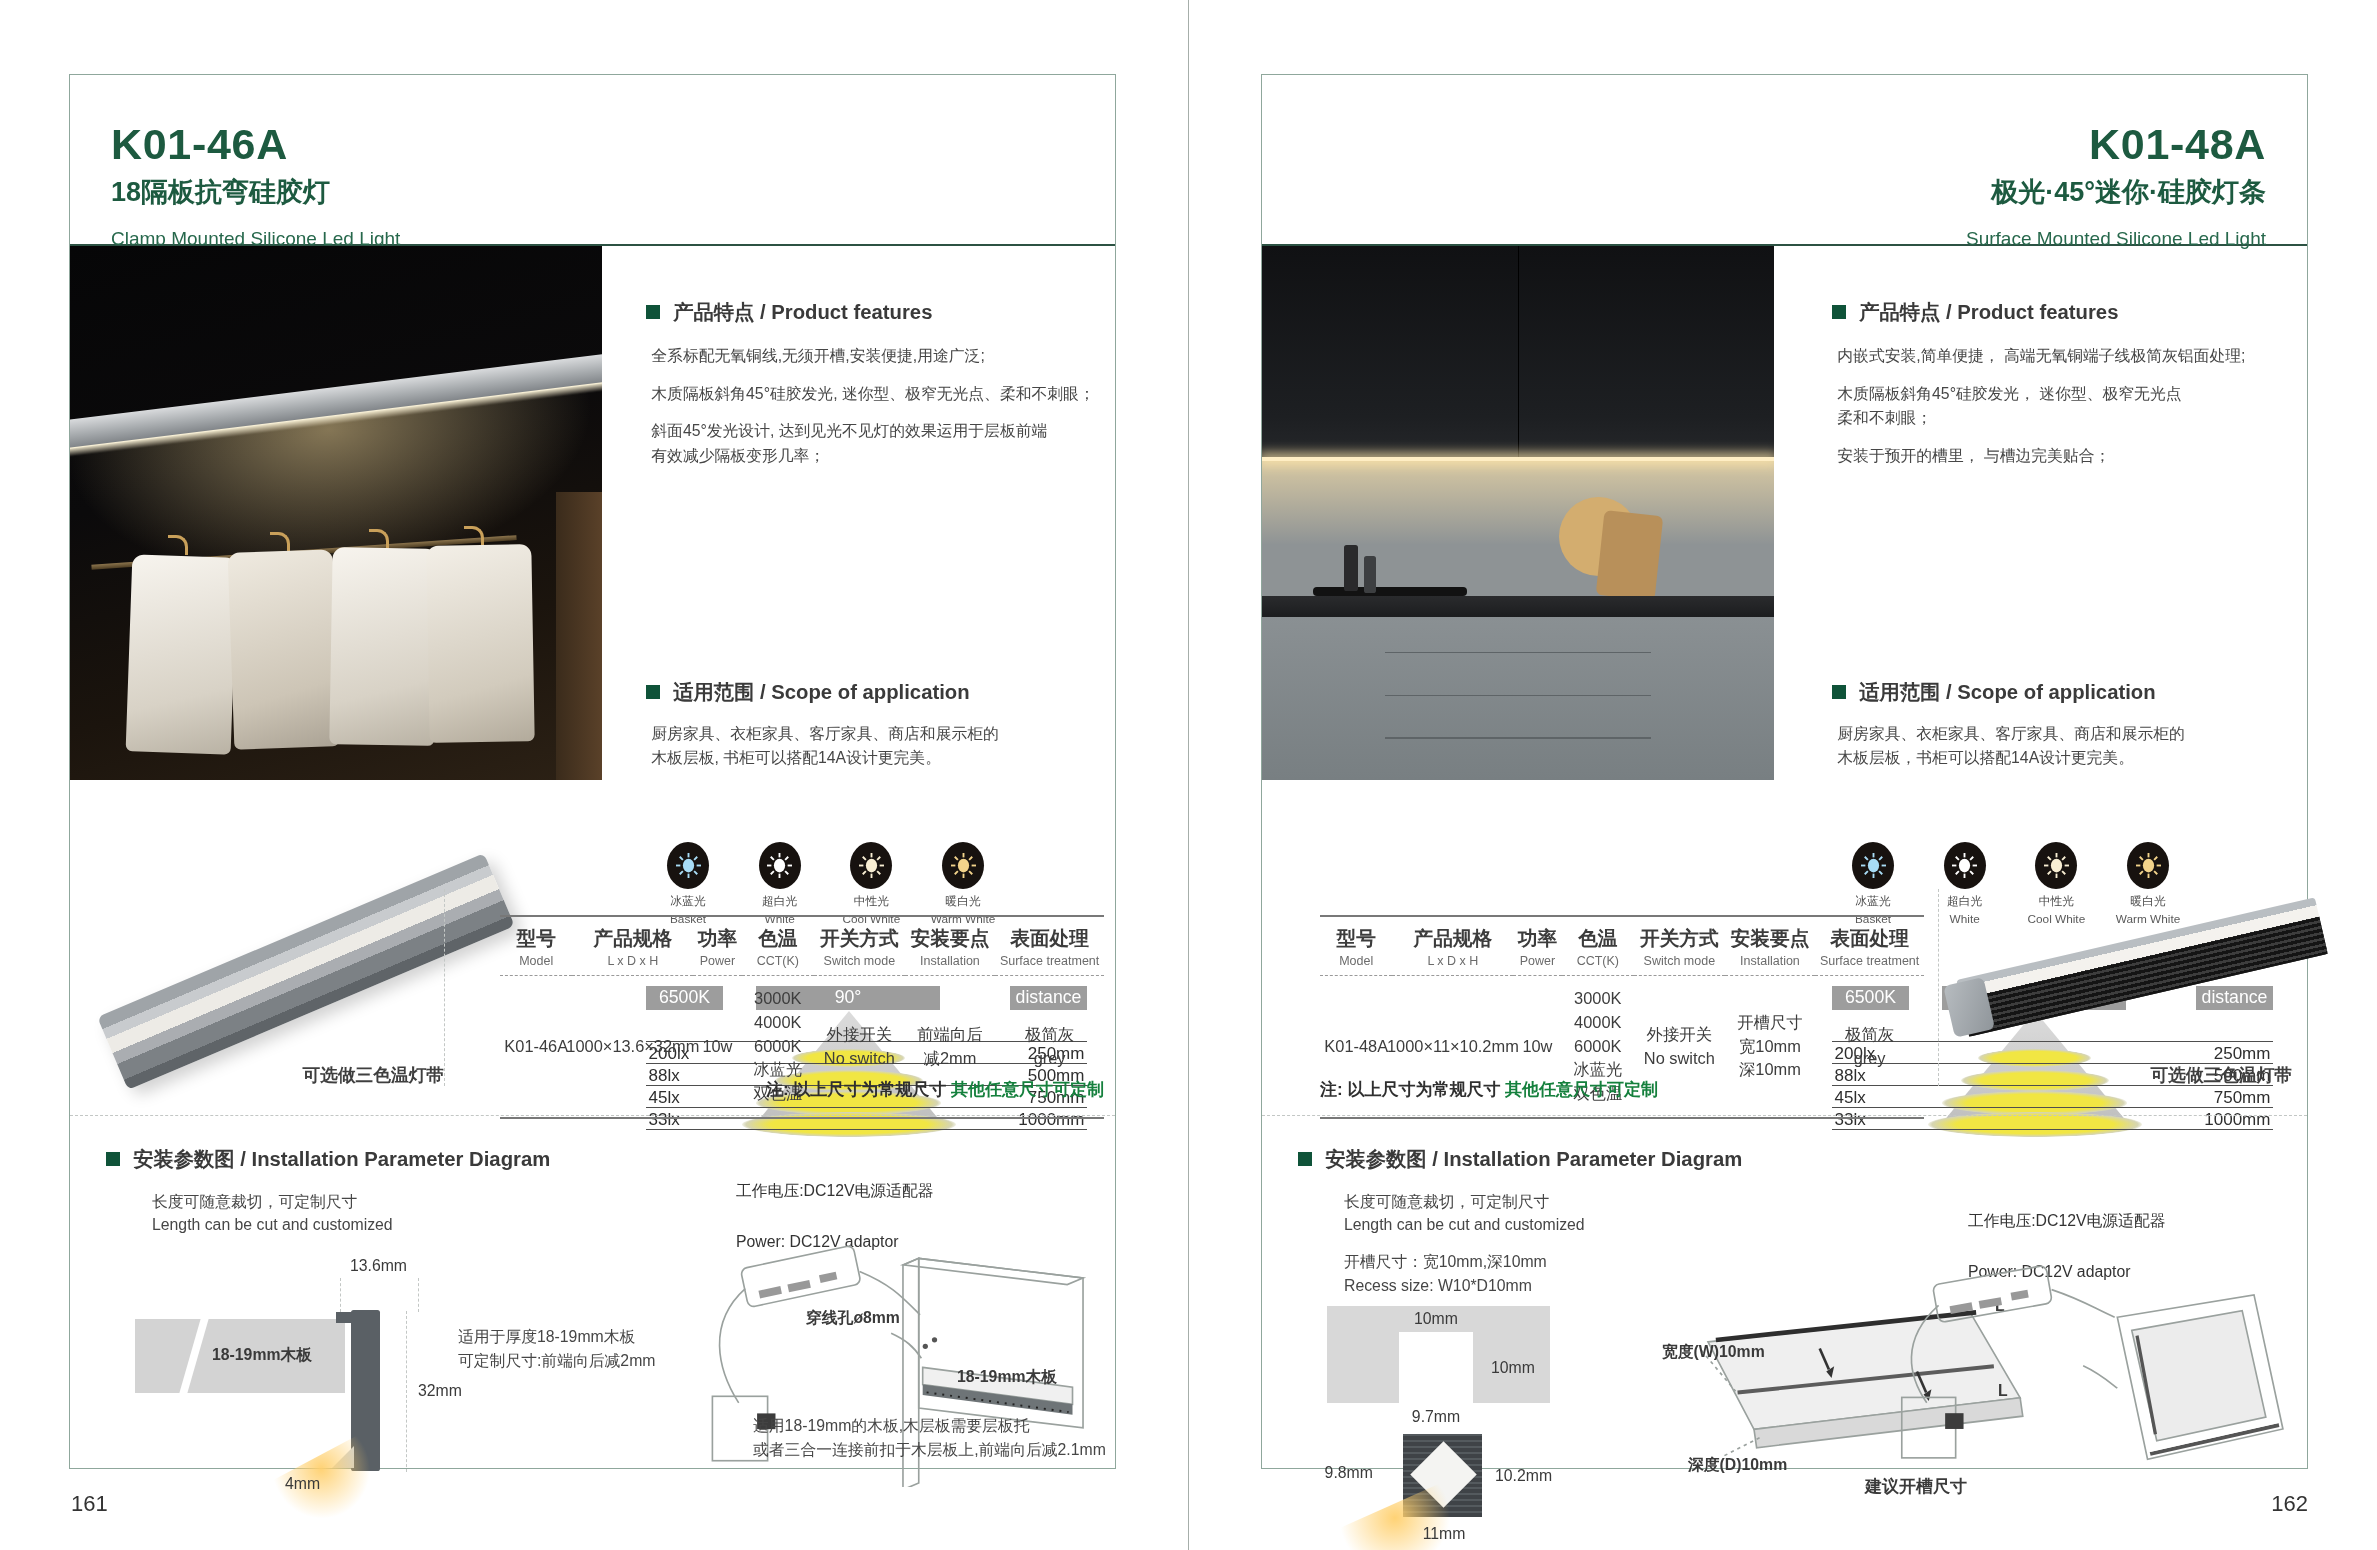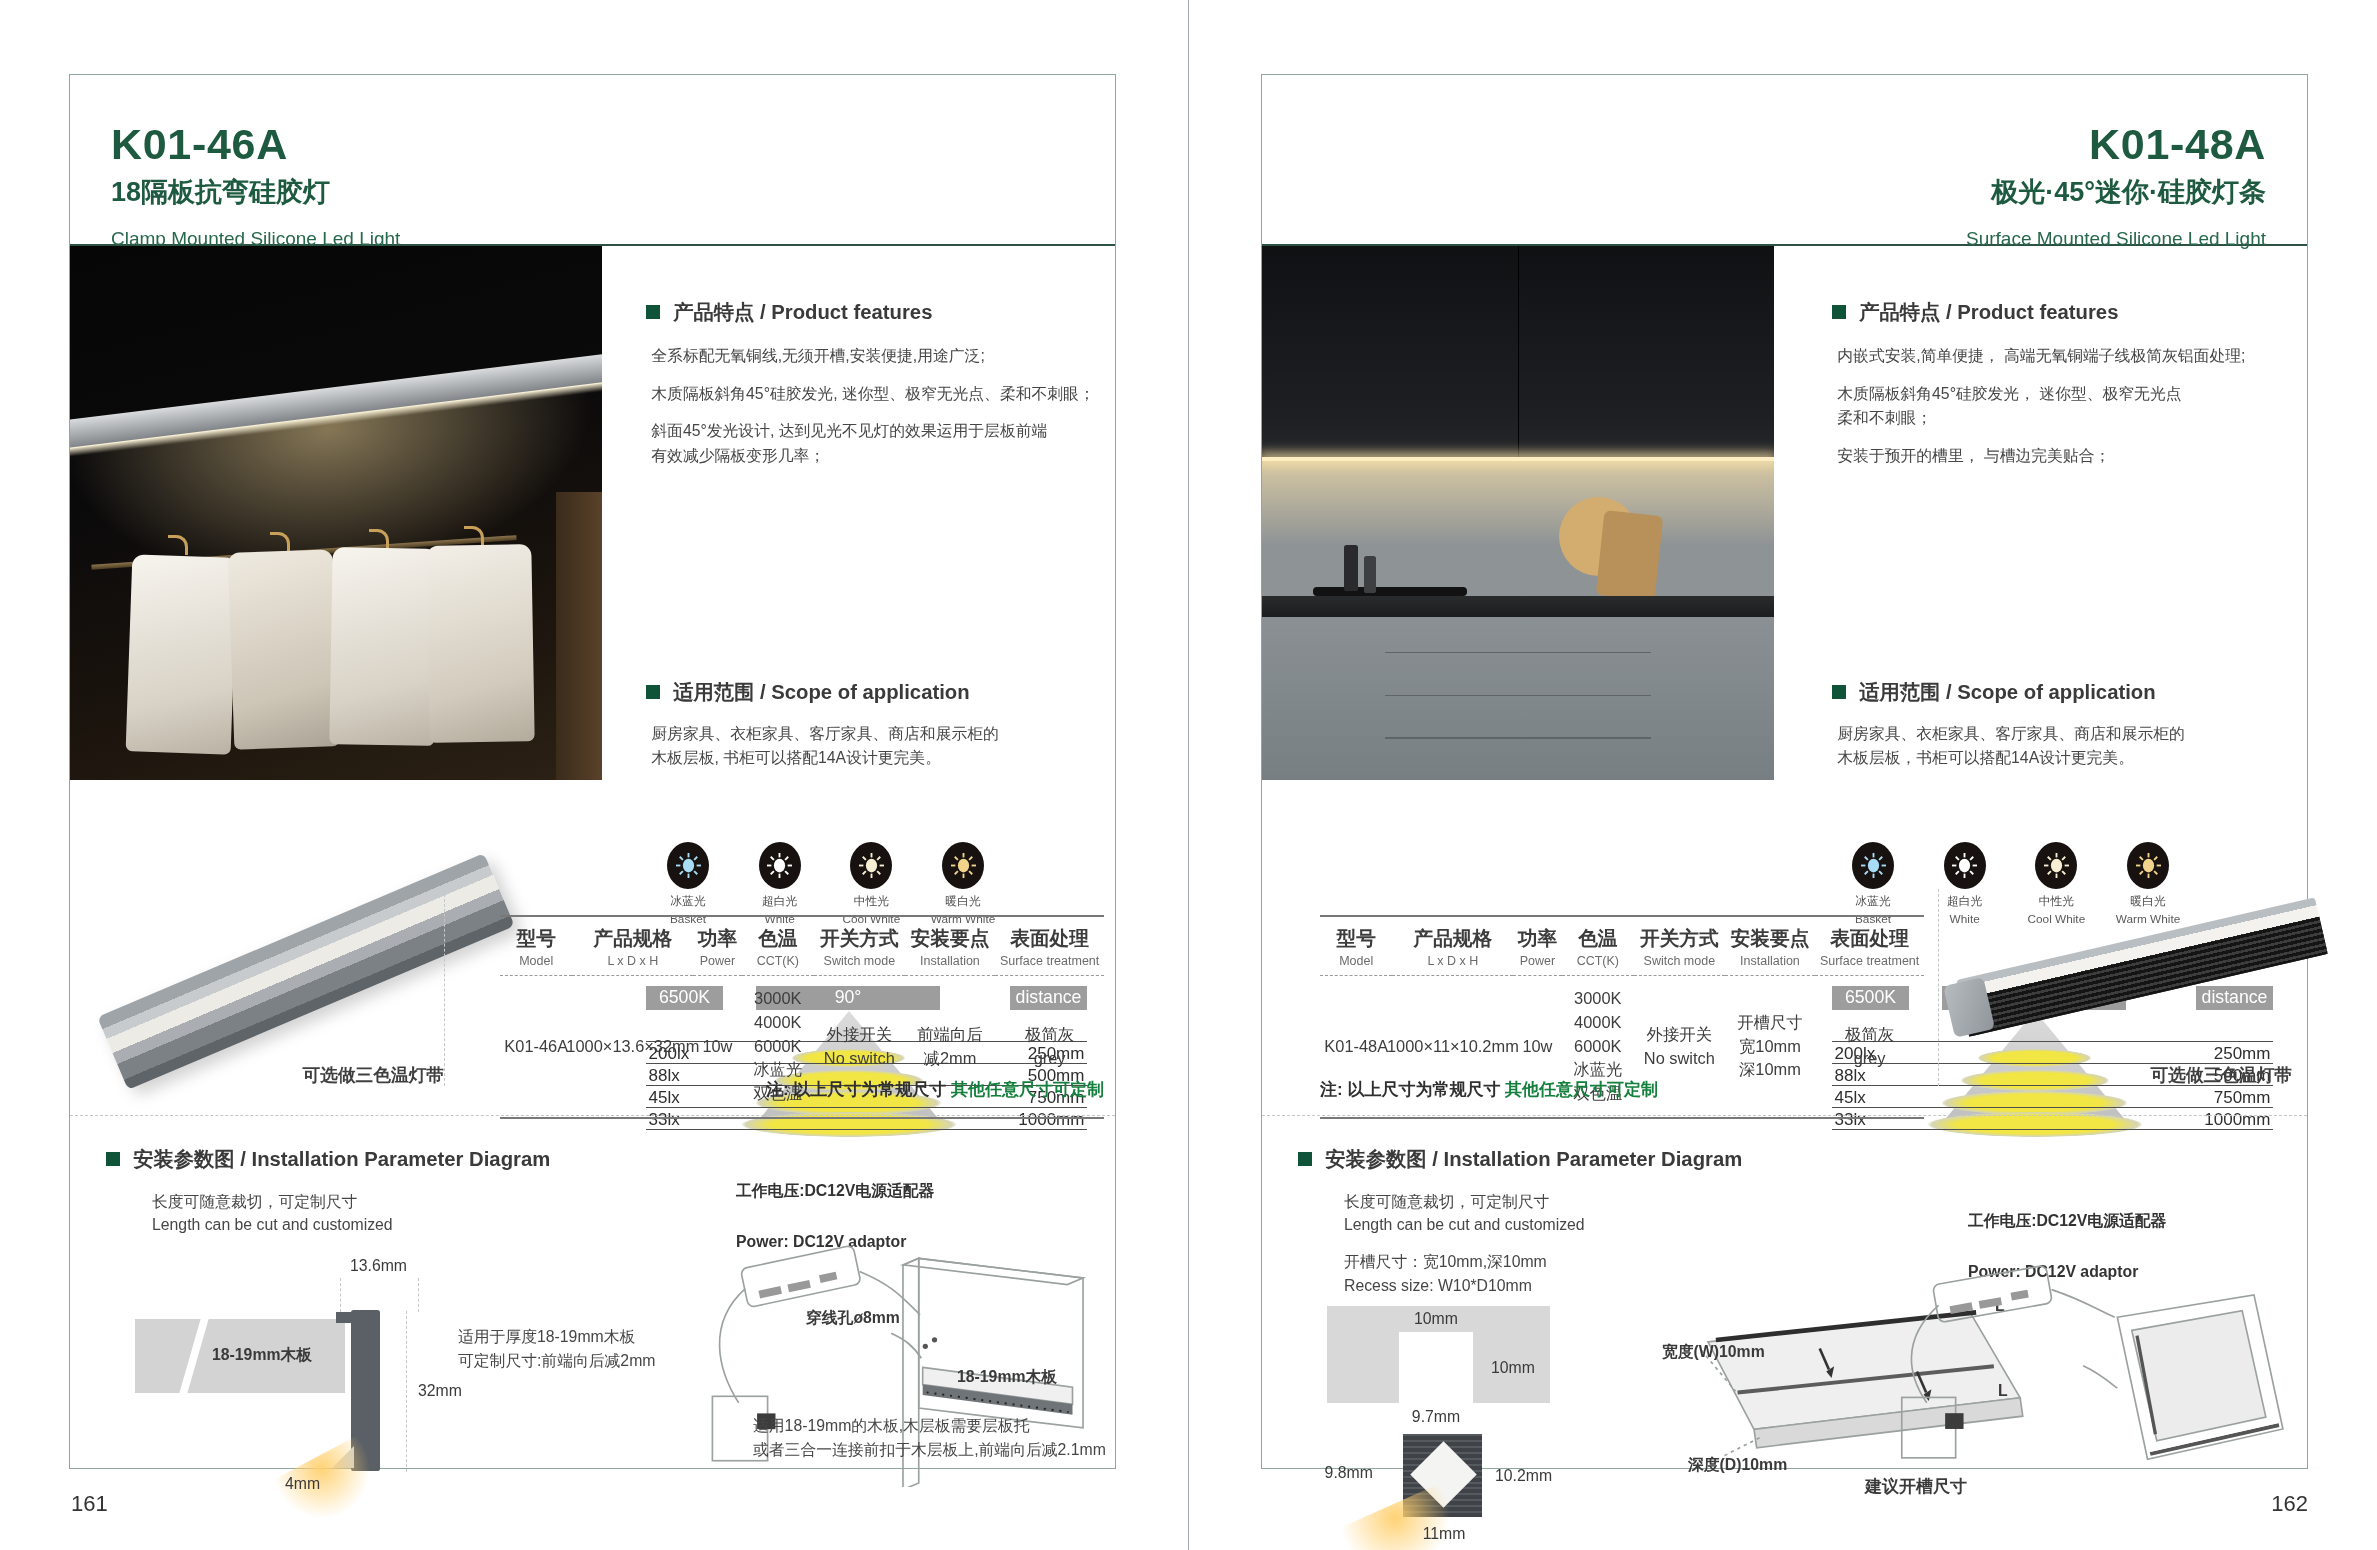--- a/index.html
+++ b/index.html
@@ -36,21 +36,21 @@
   .th-cn{font-size:19.7px;font-weight:bold;color:#3c3c3c;}
   .th-en{font-size:12.5px;color:#6b6b6b;margin-top:2.6px;}
   .td{min-height:141px;display:flex;align-items:center;justify-content:center;text-align:center;font-size:16.4px;color:#3d3d3d;white-space:pre-line;line-height:1.45;}
   .note{font-size:17px;font-weight:bold;color:#2f2f2f;}
   .grn{color:#15803d;}
   .render-cap{font-size:17.7px;font-weight:bold;color:#3f3f3f;}
   .dashed-h{position:absolute;left:0;right:0;border-top:1.3px dashed #c3c7c5;}
   .dashed-v{position:absolute;border-left:1.3px dashed #c3c7c5;}
   .dim{font-size:15.8px;color:#3a3a3a;white-space:pre-line;}
   .dimb{font-weight:bold;}
-  .pwr{font-size:15.8px;font-weight:bold;color:#333;line-height:1.6;white-space:pre-line;}
+  .pwr{font-size:15.8px;font-weight:normal;color:#333;line-height:1.6;white-space:pre-line;}
   .pagenum{font-size:22px;color:#333;}
   svg.diag{stroke:#9aa19e;fill:none;stroke-width:2.5;}
   
   .ph-strip{position:absolute;left:-6%;top:26%;width:118%;height:29px;background:linear-gradient(180deg,#d9dbdd,#a6aaad 55%,#7e8286);transform:rotate(-7deg);}
   .ph-lightline{position:absolute;left:-6%;top:31.2%;width:118%;height:9.2px;background:linear-gradient(180deg,#fff6da,rgba(255,240,200,0));transform:rotate(-7deg);filter:blur(0.7px);}
   .ph-glow{position:absolute;left:0;top:28%;width:100%;height:34%;background:radial-gradient(ellipse at 50% 18%,rgba(255,226,160,.5),rgba(255,226,160,0) 70%);transform:rotate(-7deg);}
   .rod{position:absolute;left:4%;top:57%;width:80%;height:4.6px;background:linear-gradient(180deg,#8a734c,#4c3c22);transform:rotate(-4deg);}
   .shirt{position:absolute;width:105px;height:197px;border-radius:11.8px 11.8px 6.6px 6.6px;background:linear-gradient(165deg,#f7f4ee,#d8d2c6 70%,#b9b2a4);}
   .hook{position:absolute;width:17px;height:17px;border:3.3px solid #c9a05a;border-bottom:none;border-left:none;border-radius:0 11.8px 0 0;}
   .woodpanel{position:absolute;right:0;top:46%;width:46px;height:54%;background:linear-gradient(90deg,#3a2b1b,#5a4129);}

